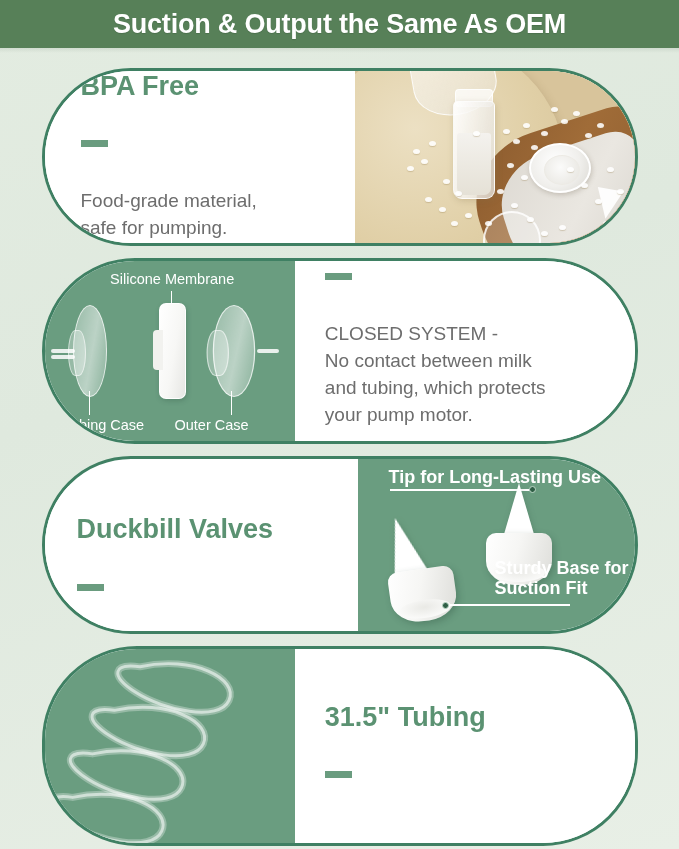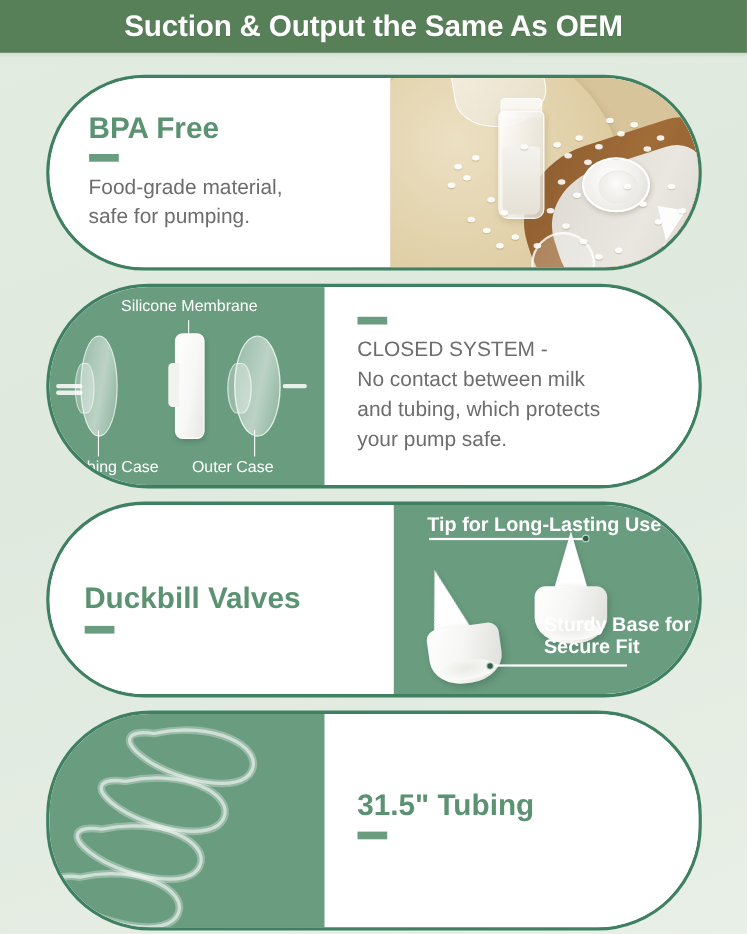--- a/index.html
+++ b/index.html
@@ -49,20 +49,21 @@
     display: flex;
   }
   .card.tall { height: 186px; }
   .card.last { height: 200px; margin-bottom: 0; }
 
   .panel-text {
     background: #ffffff;
     display: flex;
     flex-direction: column;
     justify-content: center;
+    gap: 30px;
   }
   .panel-art {
     position: relative;
     background: #6a9d80;
     overflow: hidden;
   }
 
   
   .c1 .panel-text { width: 313px; padding-left: 36px; }
   .c1 .panel-art  { width: 283px; background: #e9dcc0; }
@@ -419,21 +420,21 @@
       </div>
       <div class="leader" style="left:186px; bottom:26px; height:24px;"></div>
       <div class="bf-label br">Outer Case</div>
     </div>
 
     <div class="panel-text">
       <div class="accent-dash"></div>
       <div class="card-body">CLOSED SYSTEM -
 No contact between milk
 and tubing, which protects
-your pump safe.</div>
+your pump motor.</div>
     </div>
   </div>
 
   <div class="card c3">
     <div class="panel-text">
       <div class="card-title">Duckbill Valves</div>
       <div class="accent-dash"></div>
     </div>
 
     <div class="panel-art">
@@ -447,21 +448,21 @@
       </div>
 
       <div class="valve" style="left:28px; top:58px;">
         <div class="valve-tip" style="left:0px; top:0px; transform: rotate(-16deg);"></div>
         <div class="valve-base" style="left:4px; top:52px; transform: rotate(-8deg);"></div>
       </div>
 
       <div class="dv-dot" style="left:84px; bottom:22px;"></div>
       <div class="dv-underline" style="left:92px; bottom:25px; width:120px;"></div>
       <div class="dv-label" style="left:136px; bottom:32px; white-space:pre-line;">Sturdy Base for
-Secure Fit</div>
+Suction Fit</div>
     </div>
   </div>
 
   <div class="card c4 last">
     <div class="panel-art">
       <svg class="coil-svg" viewBox="0 0 253 200" preserveAspectRatio="none">
         <g fill="none" stroke="#ffffff" stroke-opacity="0.55" stroke-width="3" stroke-linecap="round">
           <path d="M96 18 C 150 6, 196 30, 186 52 C 176 74, 120 62, 92 44 C 64 26, 70 14, 96 18 Z"></path>
           <path d="M70 62 C 124 50, 170 74, 160 96 C 150 118, 94 106, 66 88 C 38 70, 44 58, 70 62 Z"></path>
           <path d="M48 106 C 102 94, 148 118, 138 140 C 128 162, 72 150, 44 132 C 16 114, 22 102, 48 106 Z"></path>

